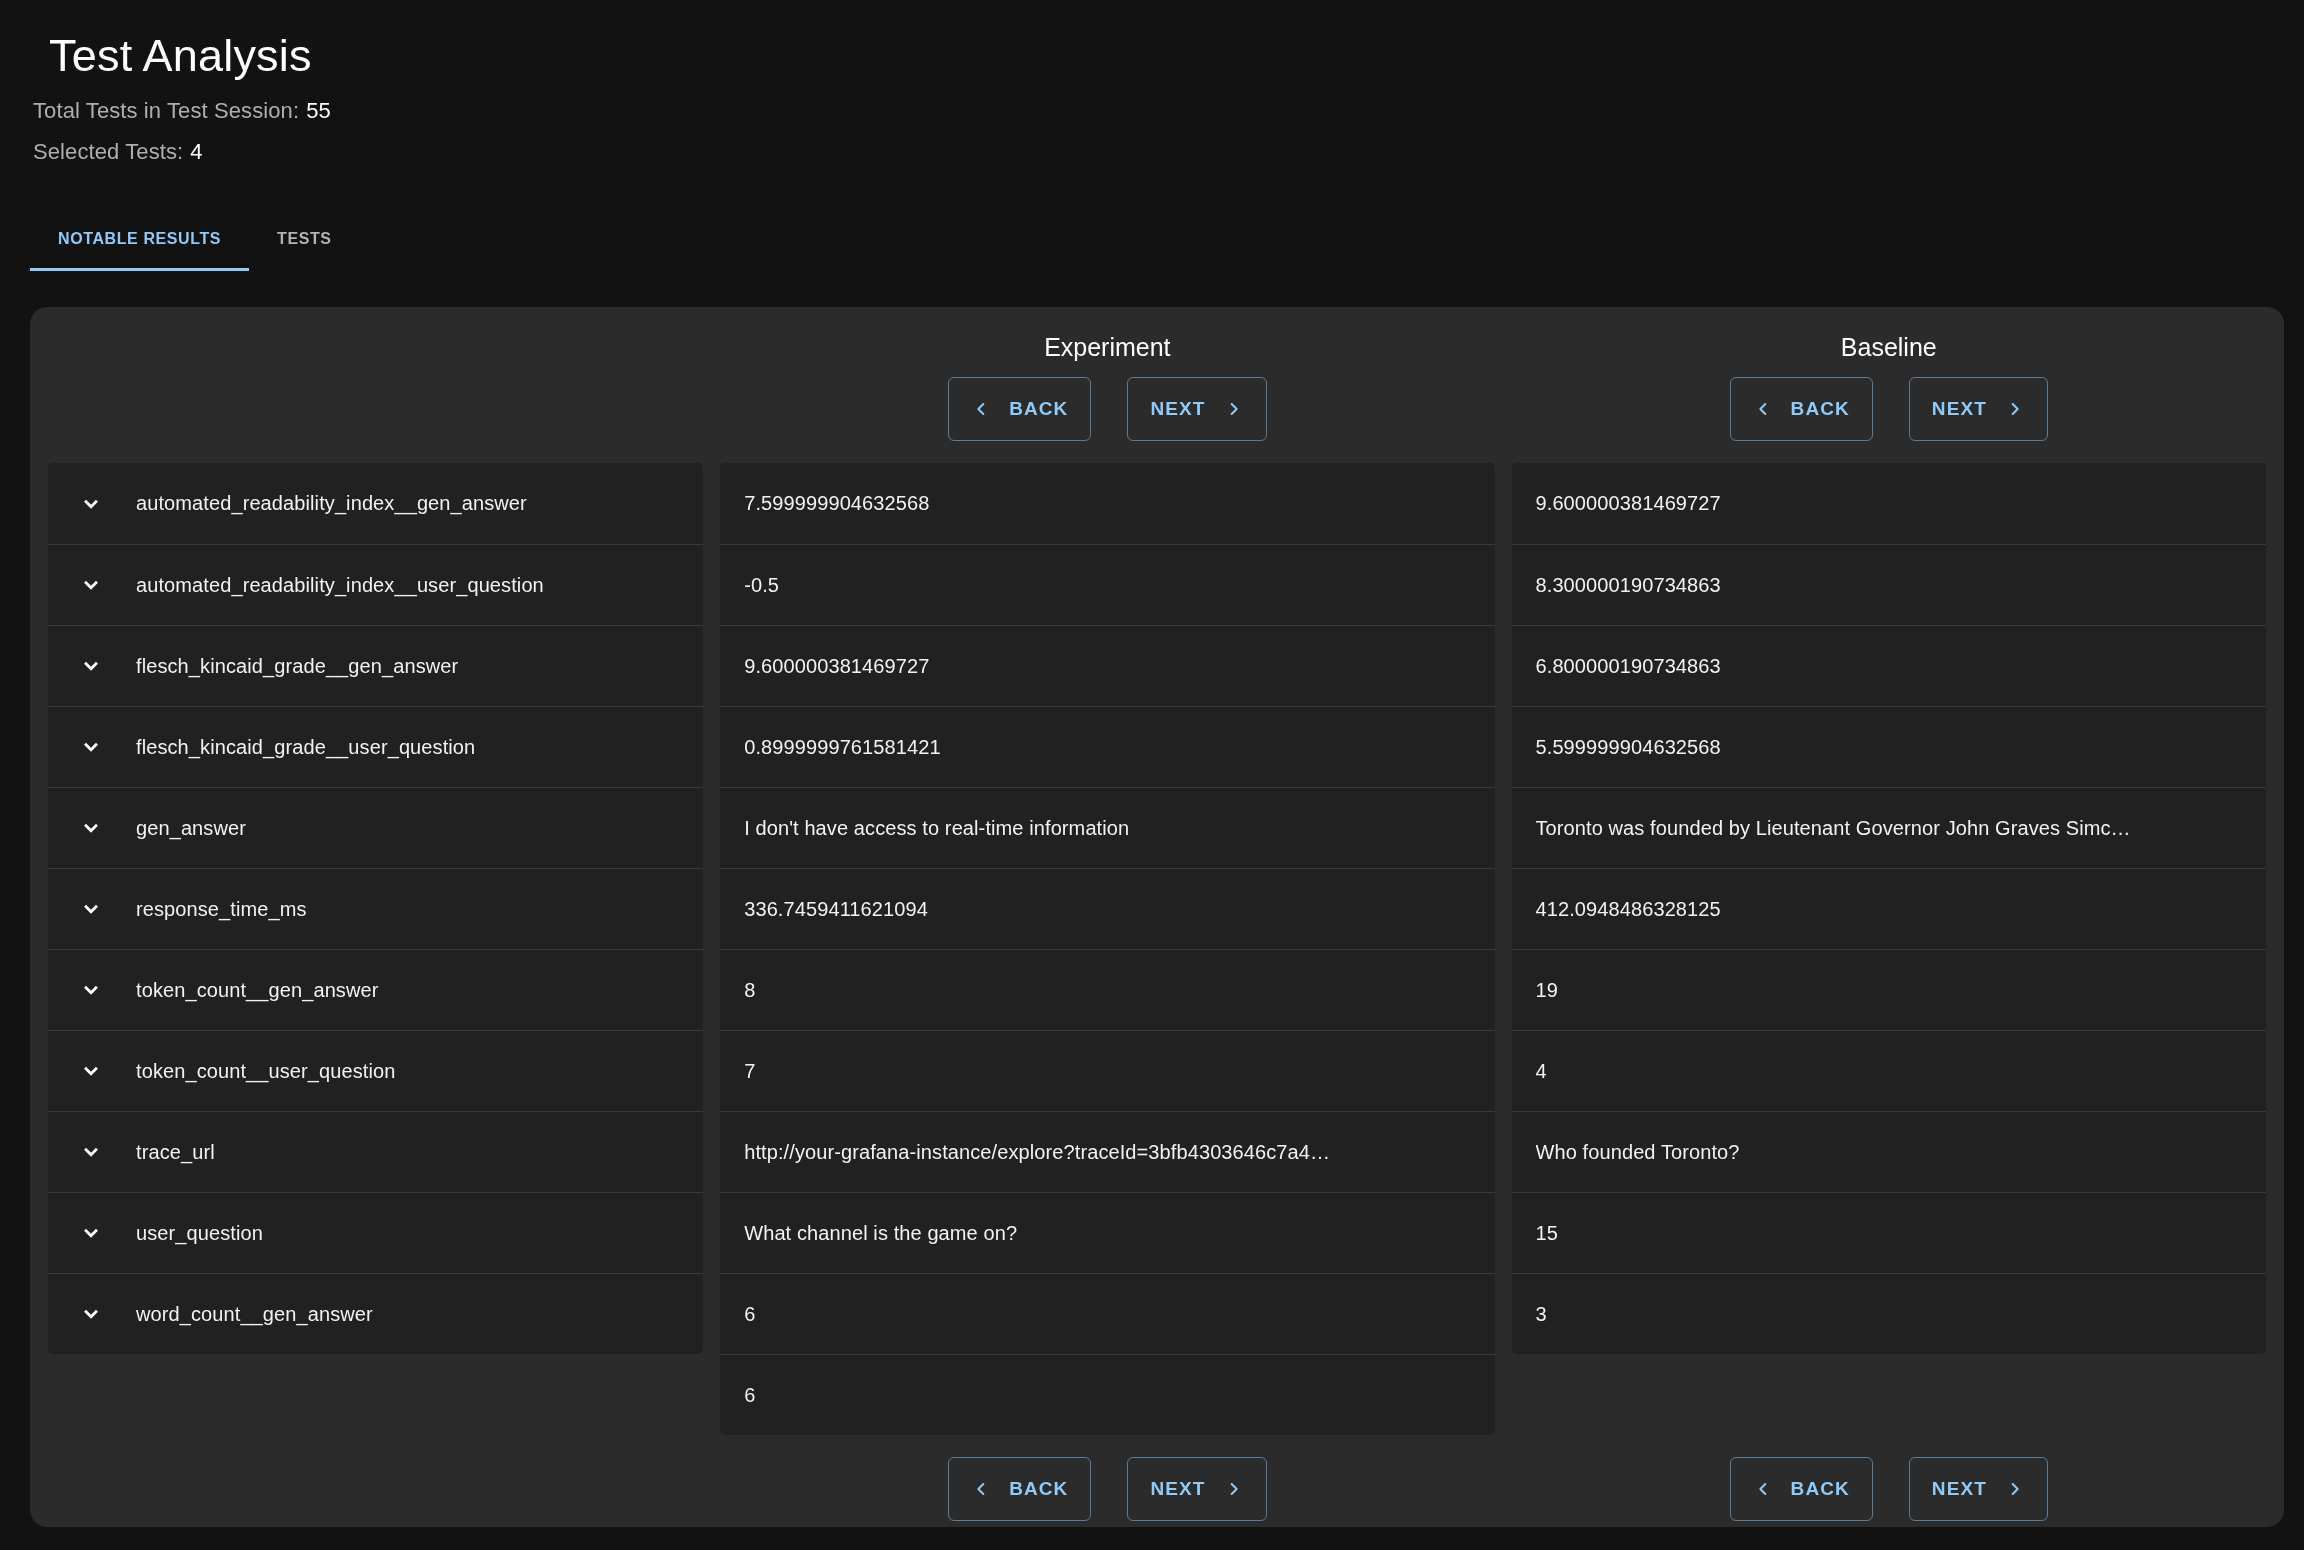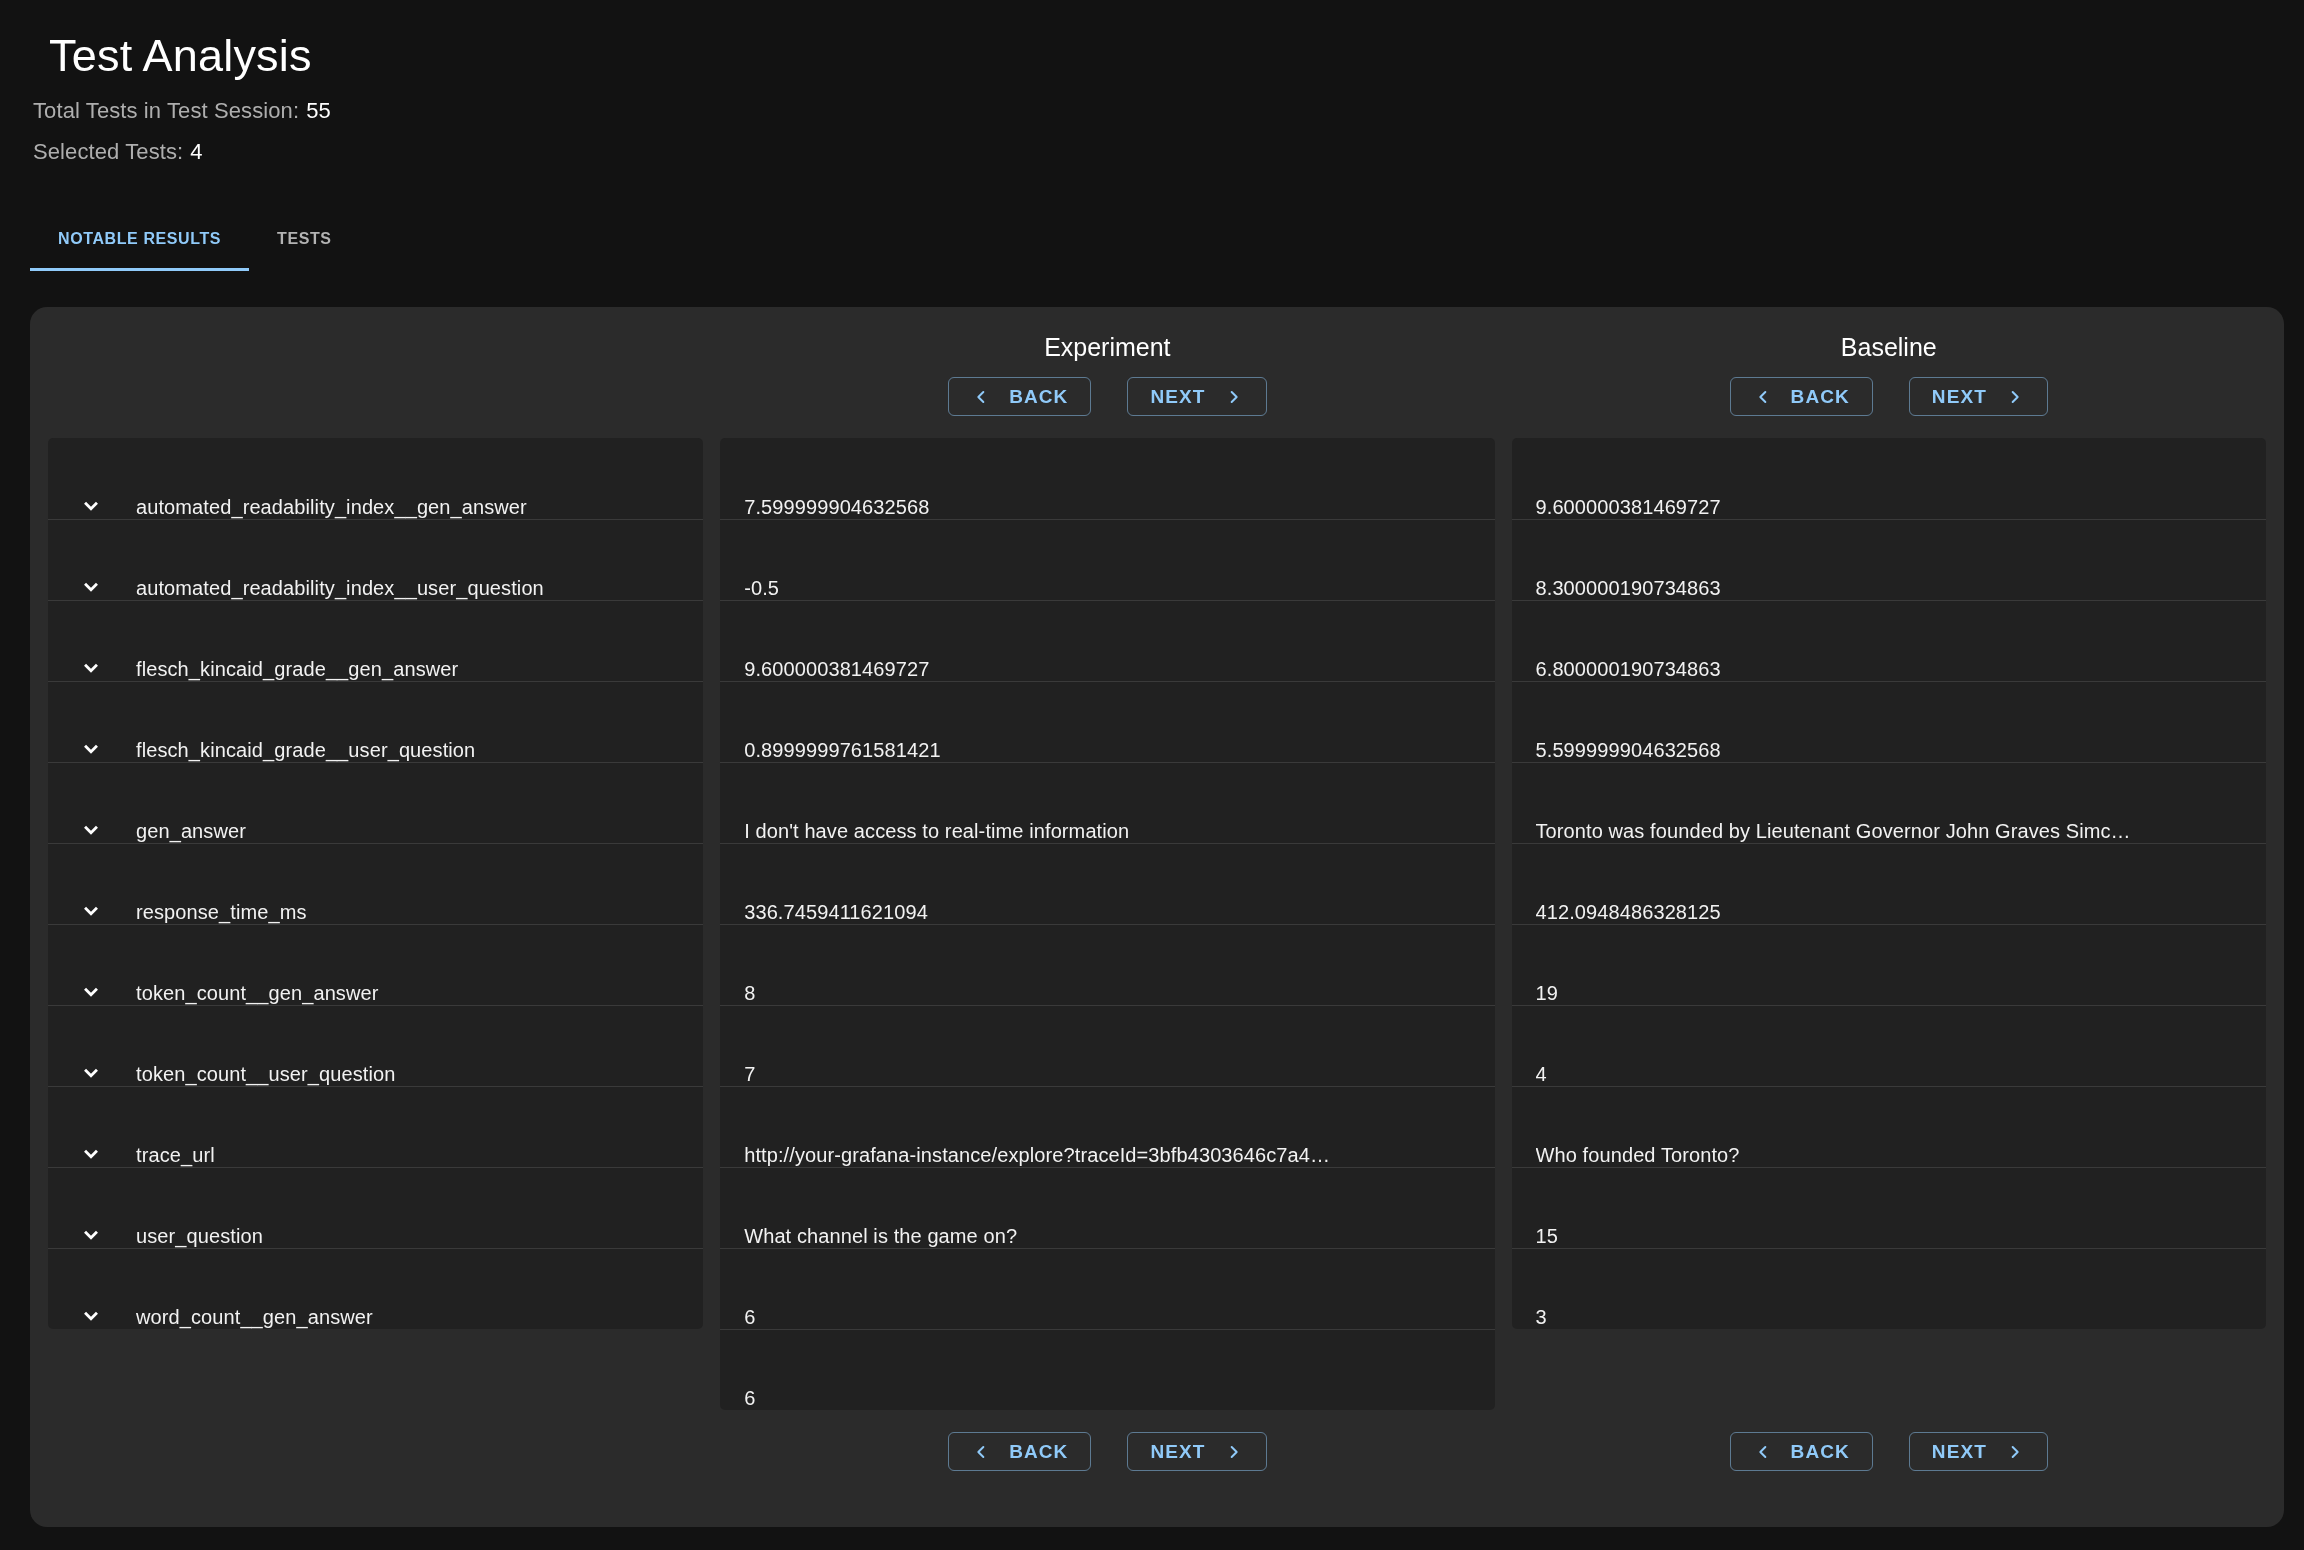--- a/index.html
+++ b/index.html
@@ -30,30 +30,30 @@
     background:#2b2b2b;border-radius:17px;padding:0 18px;
     display:grid;grid-template-columns:660fr 780fr 760fr;column-gap:17px;
     grid-template-rows:auto auto auto 1fr;align-content:start;
   }
   .c1{grid-column:1}.c2{grid-column:2}.c3{grid-column:3}
   .col-title{grid-row:1;margin-top:26px;text-align:center;font-size:25px;font-weight:400;color:#fff}
   .btns{display:flex;justify-content:center;align-items:flex-start;gap:36px}
   .btns.top{grid-row:2;margin-top:15px}
   .btns.bottom{grid-row:4;margin-top:22px;align-self:start}
   .btn{
-    display:inline-flex;align-items:center;gap:18px;height:39px;padding:0 22px;
+    display:inline-flex;align-items:center;gap:18px;height:64px;padding:0 22px;
     background:transparent;border:1px solid rgba(144,202,249,.5);border-radius:6px;
     color:#90caf9;font-family:inherit;font-size:19px;font-weight:700;letter-spacing:1.1px;
     cursor:pointer;box-sizing:border-box
   }
   .btn .i{width:20px;height:20px;flex:none}
   
   .card{grid-row:3;margin-top:22px;background:#212121;border-radius:5px;align-self:start;overflow:hidden}
   .trow{
-    height:81px;display:flex;align-items:flex-end;
+    height:81px;display:flex;align-items:center;
     padding:0 24px;box-sizing:border-box;border-top:1px solid #3a3a3a;cursor:pointer
   }
   .trow:first-child{border-top:none}
   .label-row{padding-left:30px;gap:32px}
   .chev{width:26px;height:26px;flex:none}
   .tlabel,.tval{
     font-size:20px;color:#f2f2f2;letter-spacing:.1px;
     white-space:nowrap;overflow:hidden;text-overflow:ellipsis
   }
 </style>

